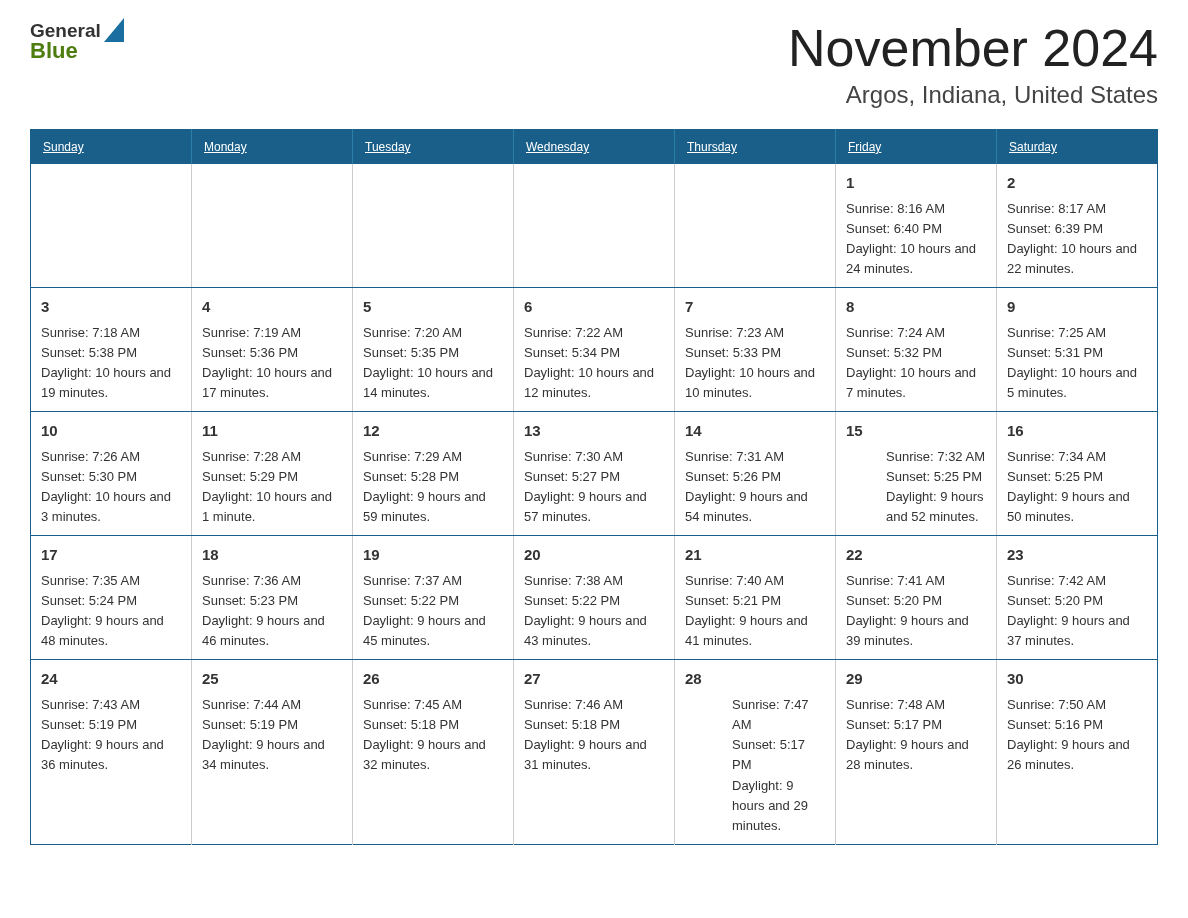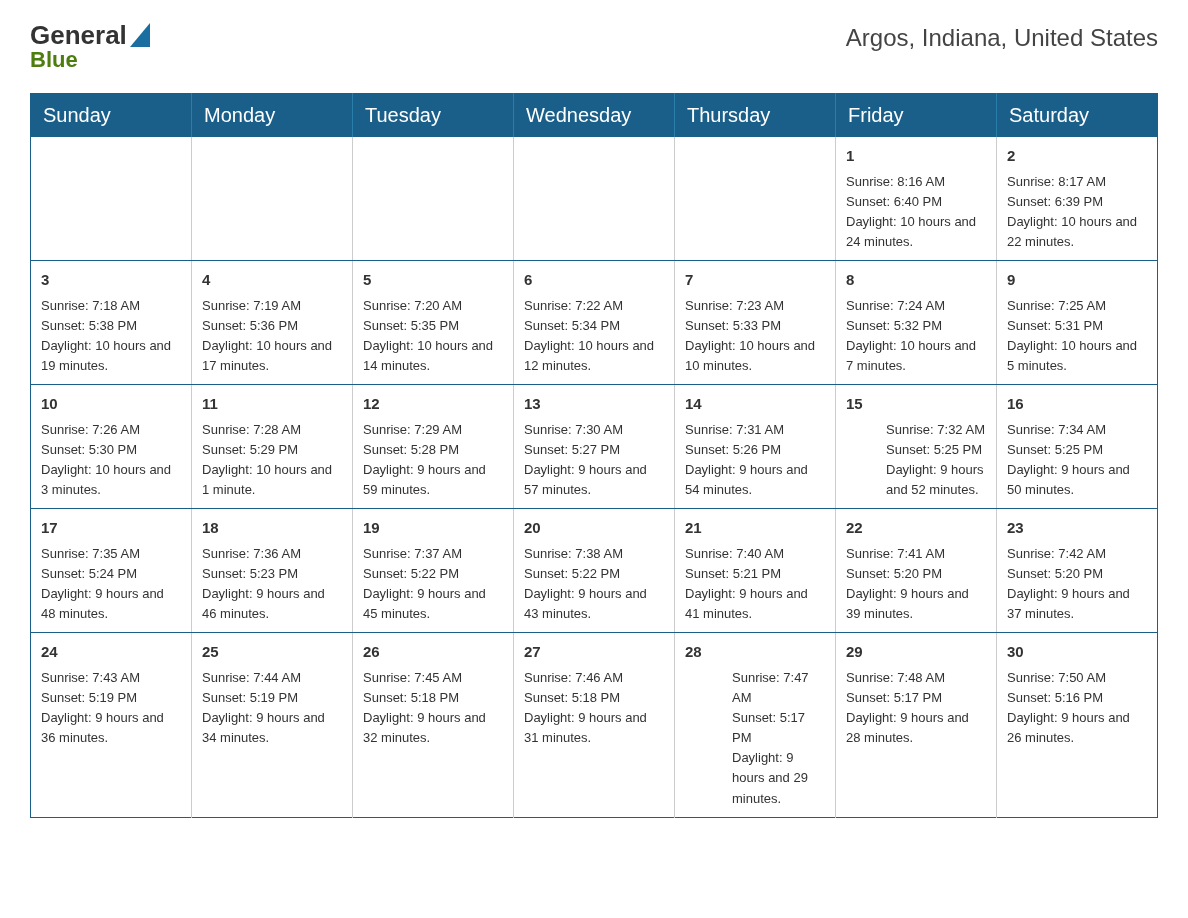--- a/index.html
+++ b/index.html
@@ -11,21 +11,21 @@
       width: 1188px;
       min-height: 918px;
     }
     .header-section {
       display: flex;
       justify-content: space-between;
       align-items: flex-start;
       margin-bottom: 20px;
     }
     .logo-text-general {
-      font-size: 26px;
+      font-size: 19px;
       font-weight: bold;
       color: #333;
     }
     .logo-text-blue {
       font-size: 22px;
       font-weight: bold;
       color: #4d7c0f;
       display: block;
       margin-top: -4px;
     }
@@ -48,25 +48,26 @@
       margin-top: 4px;
     }
     .calendar-table {
       width: 100%;
       border-collapse: collapse;
       border: 1px solid #1a5f8a;
     }
     .calendar-table th {
       background-color: #1a5f8a;
       color: #fff;
-      font-size: 20px;
+      font-size: 12px;
       font-weight: normal;
       padding: 10px 12px;
       text-align: left;
       border-right: 1px solid #2a7faa;
+      text-decoration: underline;
     }
     .calendar-table th:last-child {
       border-right: none;
     }
     .calendar-table td {
       vertical-align: top;
       padding: 8px 10px;
       border-right: 1px solid #ccc;
       border-bottom: 1px solid #1a5f8a;
       width: calc(100% / 7);
@@ -107,20 +108,21 @@
       <span class="logo-text-general">General</span>
       <svg width="20" height="24" viewBox="0 0 20 24" style="margin-left:3px; margin-top:-2px;">
         <polygon points="0,24 20,24 20,0" fill="#1a6fa0"></polygon>
       </svg>
     </div>
     <div>
       <span class="logo-text-blue">Blue</span>
     </div>
   </div>
   <div class="title-area">
+    <div class="calendar-title">November 2024</div>
     <div class="calendar-subtitle">Argos, Indiana, United States</div>
   </div>
 </div>
 
 <table class="calendar-table">
   <thead>
     <tr>
       <th>Sunday</th>
       <th>Monday</th>
       <th>Tuesday</th>

